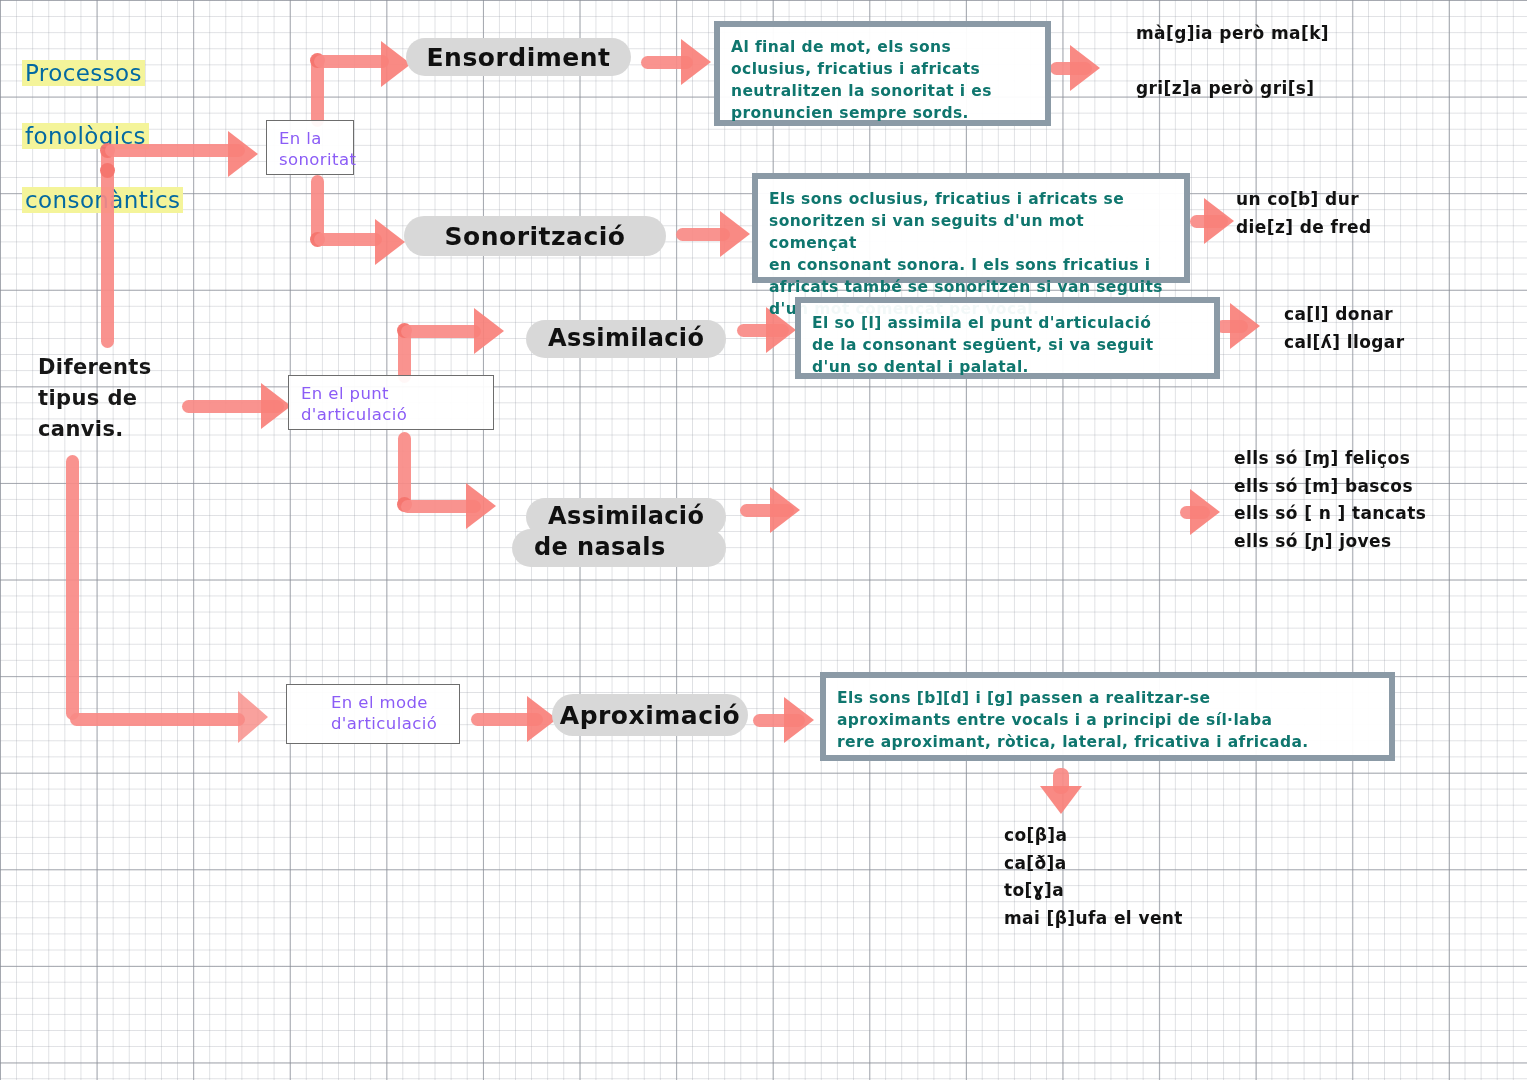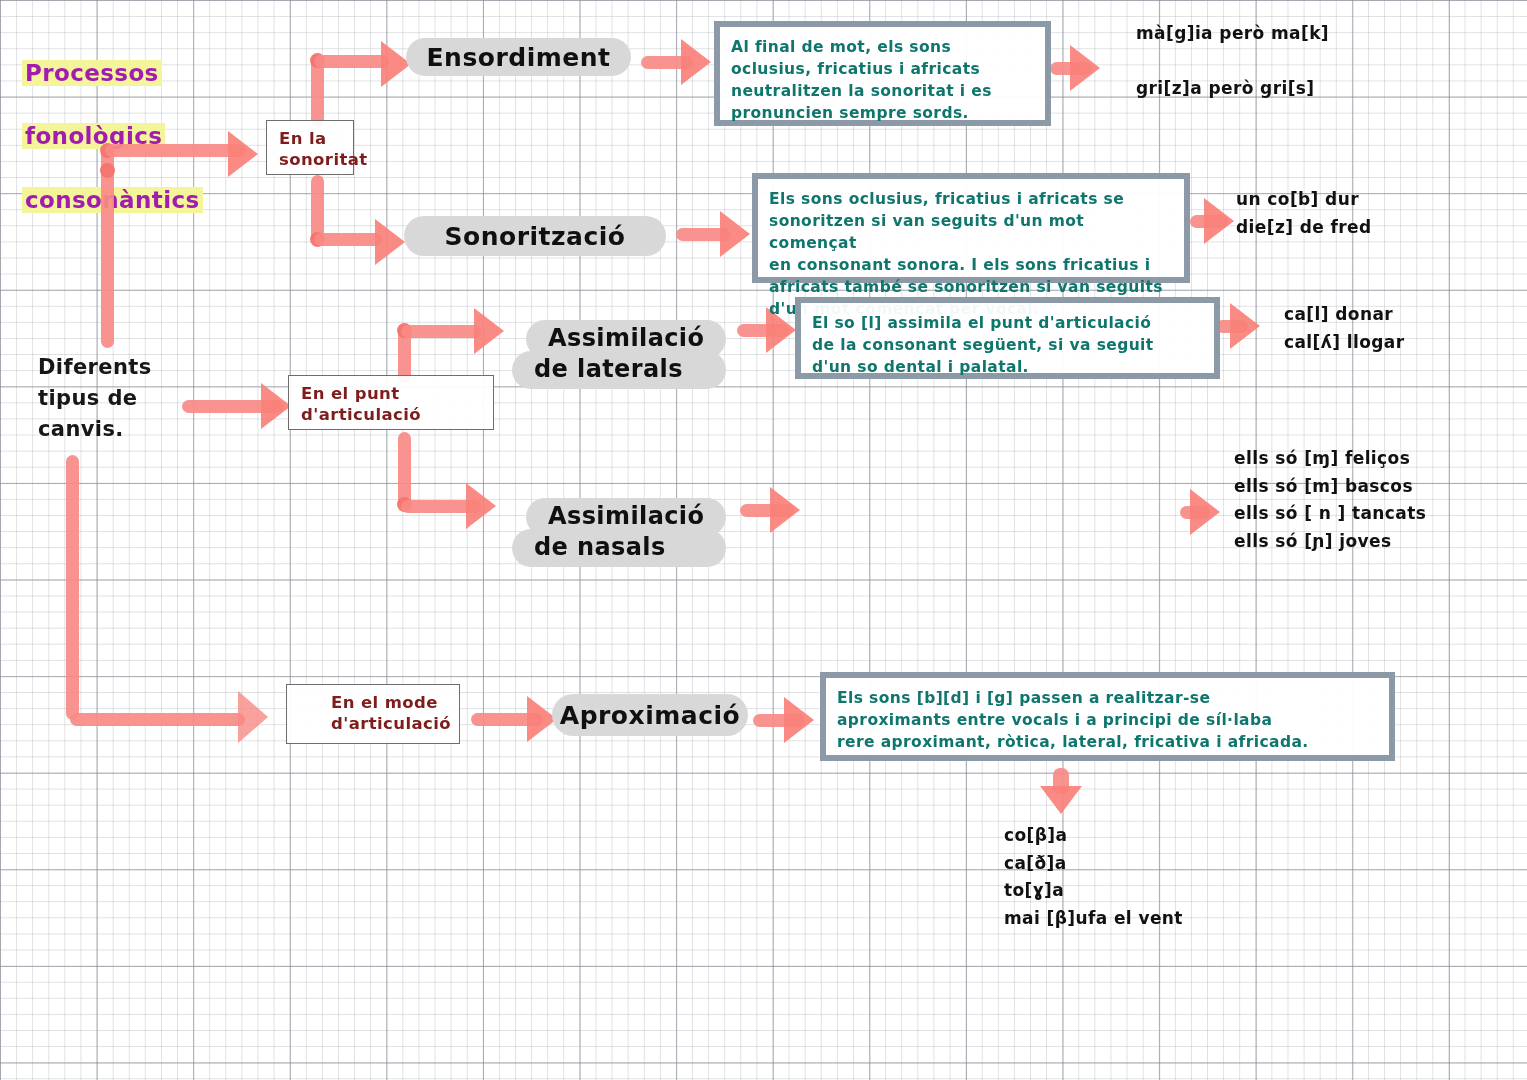--- a/index.html
+++ b/index.html
@@ -29,22 +29,22 @@
     letter-spacing: 0.4px;
     line-height: 1.22;
     white-space: pre-line;
   }
 
   .title {
     position: absolute;
     left: 22px; top: 26px;
     font-size: 23px;
     line-height: 1.38;
-    color: #a21caf;
-    font-weight: 700;
+    color: #0369a1;
+    font-weight: 400;
   }
   .title span.hl {
     background: #f4f49a;
     box-decoration-break: clone;
     -webkit-box-decoration-break: clone;
     padding: 0 3px;
   }
 
   .root-label {
     position: absolute;
@@ -53,23 +53,23 @@
     line-height: 1.48;
     font-weight: 600;
     color: #171717;
   }
 
   
   .stagebox {
     position: absolute;
     border: 1.4px solid #6d6d6d;
     background: rgba(255,255,255,0.93);
-    color: #7f1d1d;
+    color: #8b5cf6;
     font-size: 16.5px;
-    font-weight: 700;
+    font-weight: 400;
     line-height: 1.3;
     padding: 7px 9px 7px 12px;
     white-space: pre-line;
   }
 
   
   .pill {
     position: absolute;
     background: #d8d8d8;
     border-radius: 28px;
@@ -256,21 +256,20 @@
 d'un mot començat per vocal.</div>
 
   <div class="examples hand" style="left:1236px; top:186px; width:280px;">un co[b] dur
 die[z] de fred</div>
 
   <div class="stagebox hand" style="left:288px; top:375px; width:206px; height:55px;">En el punt
 d'articulació</div>
 
   <div class="pill2" style="left:512px; top:300px;">
     <div class="row r1 hand">Assimilació</div>
-    <div class="row r2 hand">de laterals</div>
   </div>
 
   <div class="descbox hand" style="left:795px; top:297px; width:425px; height:82px;">El so  [l] assimila el punt d'articulació
 de la consonant següent, si va seguit
 d'un so  dental   i palatal.</div>
 
   <div class="examples hand" style="left:1284px; top:301px; width:230px;">ca[l]  donar
 cal[ʎ] llogar</div>
 
   <div class="pill2" style="left:512px; top:478px;">

